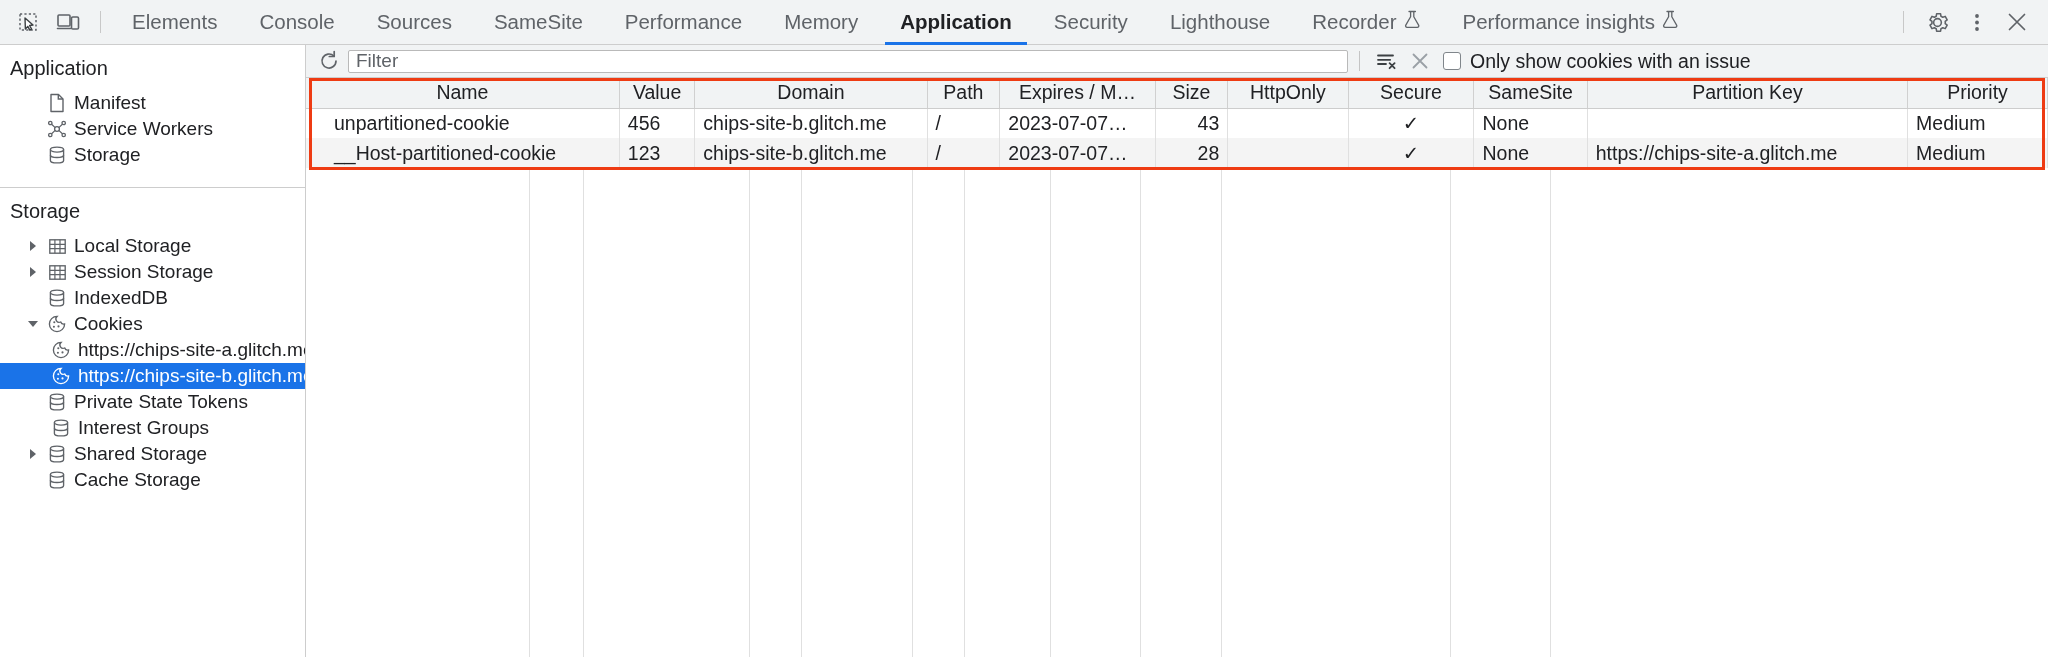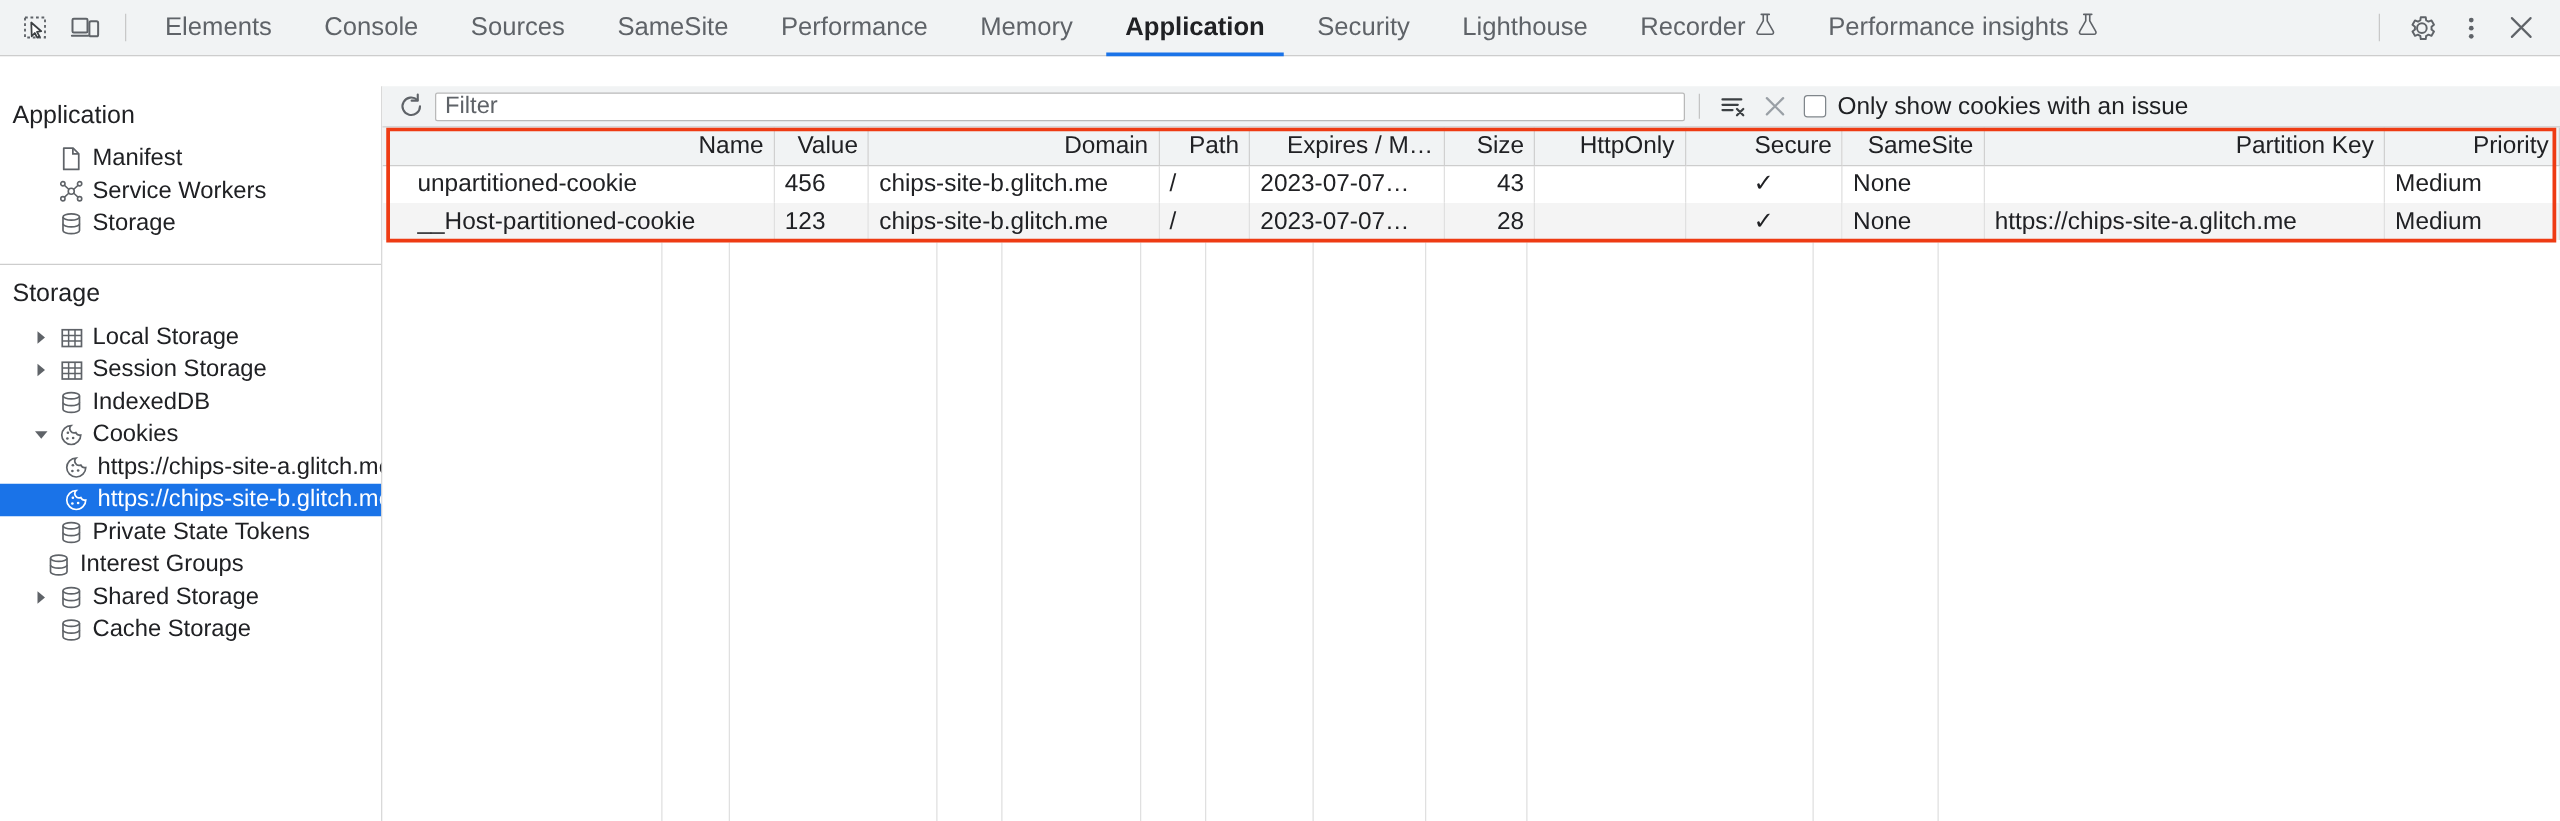--- a/index.html
+++ b/index.html
@@ -4,21 +4,21 @@
 <style>
   * { box-sizing: border-box; }
   html, body {
     margin: 0; padding: 0;
     width: 2048px; height: 657px;
     overflow: hidden;
     background: #ffffff;
     font-family: "Liberation Sans", sans-serif;
     -webkit-font-smoothing: antialiased;
   }
-  #app { width: 2048px; height: 657px; display: flex; flex-direction: column; background:#fff;gap:24px; }
+  #app { width: 2048px; height: 657px; display: flex; flex-direction: column; background:#fff; }
 
   
   .tabbar {
     height: 45px; min-height: 45px;
     background: #f1f3f4;
     border-bottom: 1px solid #cdcdcd;
     display: flex; align-items: center;
     position: relative;
   }
   .tb-left { display: flex; align-items: center; padding-left: 10px; gap: 4px; }
@@ -132,21 +132,21 @@
   table.cookies {
     width: 100%;
     border-collapse: collapse;
     table-layout: fixed;
     font-size: 19.5px;
     color: #202124;
   }
   table.cookies th {
     background: #f1f3f4;
     font-weight: normal;
-    text-align: right;
+    text-align: center;
     height: 30px;
     padding: 0 8px;
     border-right: 1px solid #d0d0d0;
     border-bottom: 1px solid #cdcdcd;
     color: #202124;
     overflow: hidden; white-space: nowrap; text-overflow: ellipsis;
   }
   table.cookies td {
     height: 30px;
     padding: 0 8px;
@@ -387,21 +387,21 @@
           <div class="tico">
             <svg width="20" height="20" viewBox="0 0 20 20">
                 <ellipse cx="10" cy="4.6" rx="6.6" ry="2.5" fill="none" stroke="#5f6368" stroke-width="1.35"></ellipse>
                 <path d="M3.4 4.6v10.8c0 1.4 3 2.5 6.6 2.5s6.6-1.1 6.6-2.5V4.6" fill="none" stroke="#5f6368" stroke-width="1.35"></path>
                 <path d="M3.4 10c0 1.4 3 2.5 6.6 2.5s6.6-1.1 6.6-2.5" fill="none" stroke="#5f6368" stroke-width="1.35"></path>
               </svg>
           </div>
           <div class="tlabel">Private State Tokens</div>
         </div>
 
-        <div class="tree-row" style="padding-left:12px">
+        <div class="tree-row" style="padding-left:26px">
           <div class="tw"></div>
           <div class="tico">
             <svg width="20" height="20" viewBox="0 0 20 20">
                 <ellipse cx="10" cy="4.6" rx="6.6" ry="2.5" fill="none" stroke="#5f6368" stroke-width="1.35"></ellipse>
                 <path d="M3.4 4.6v10.8c0 1.4 3 2.5 6.6 2.5s6.6-1.1 6.6-2.5V4.6" fill="none" stroke="#5f6368" stroke-width="1.35"></path>
                 <path d="M3.4 10c0 1.4 3 2.5 6.6 2.5s6.6-1.1 6.6-2.5" fill="none" stroke="#5f6368" stroke-width="1.35"></path>
               </svg>
           </div>
           <div class="tlabel">Interest Groups</div>
         </div>

